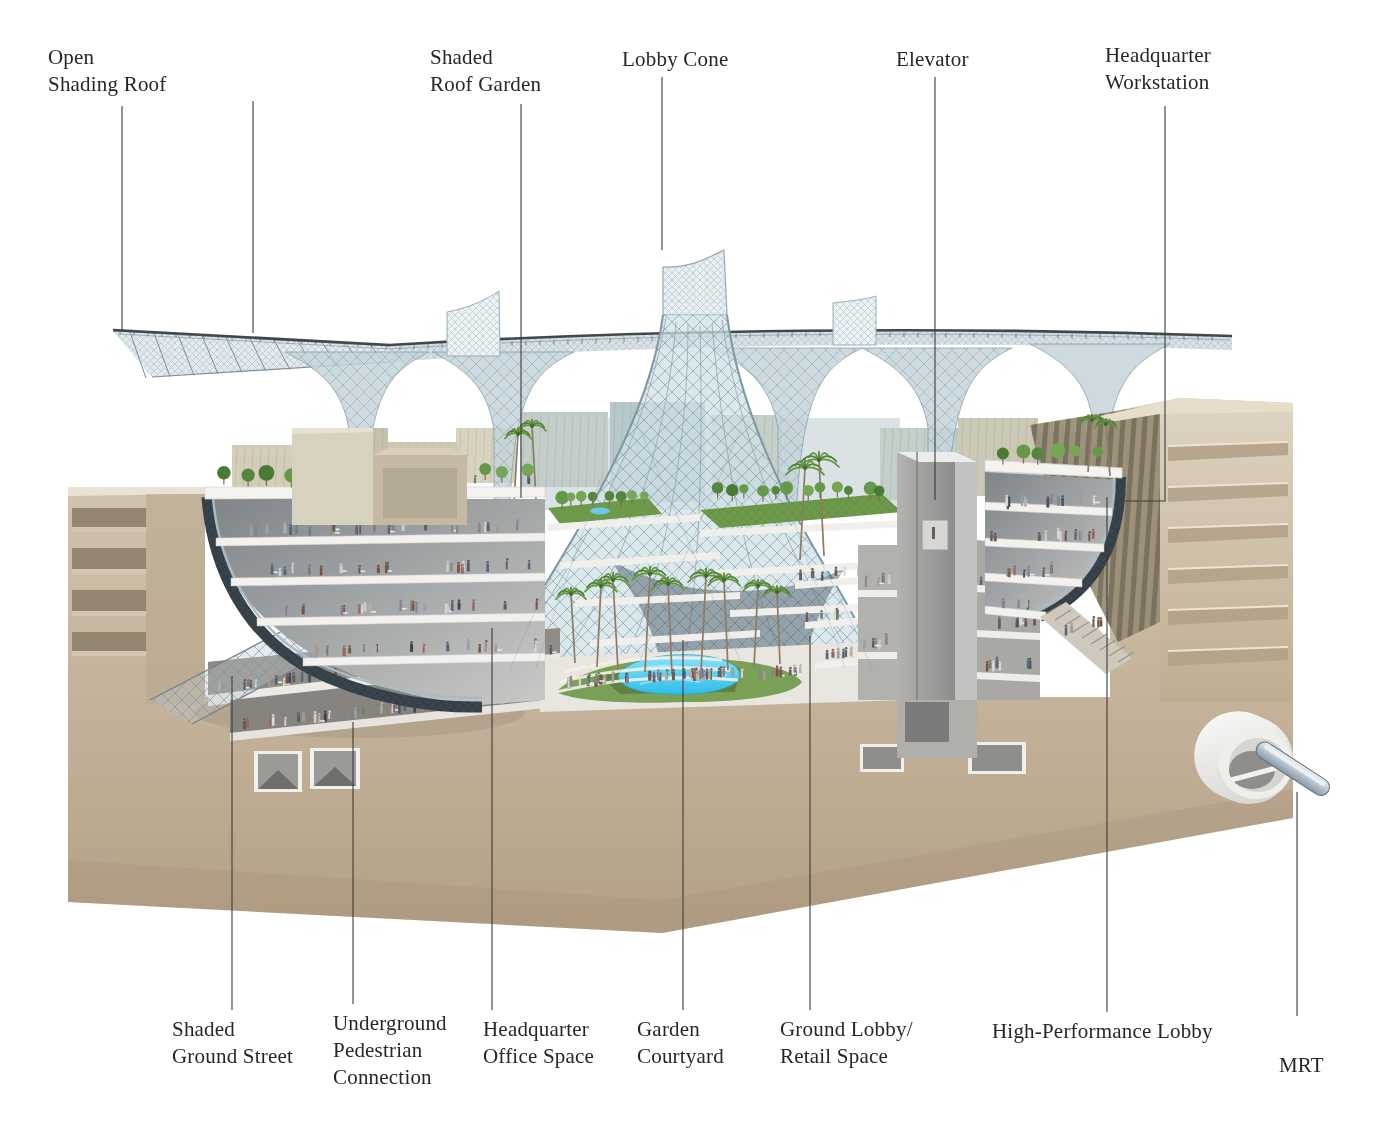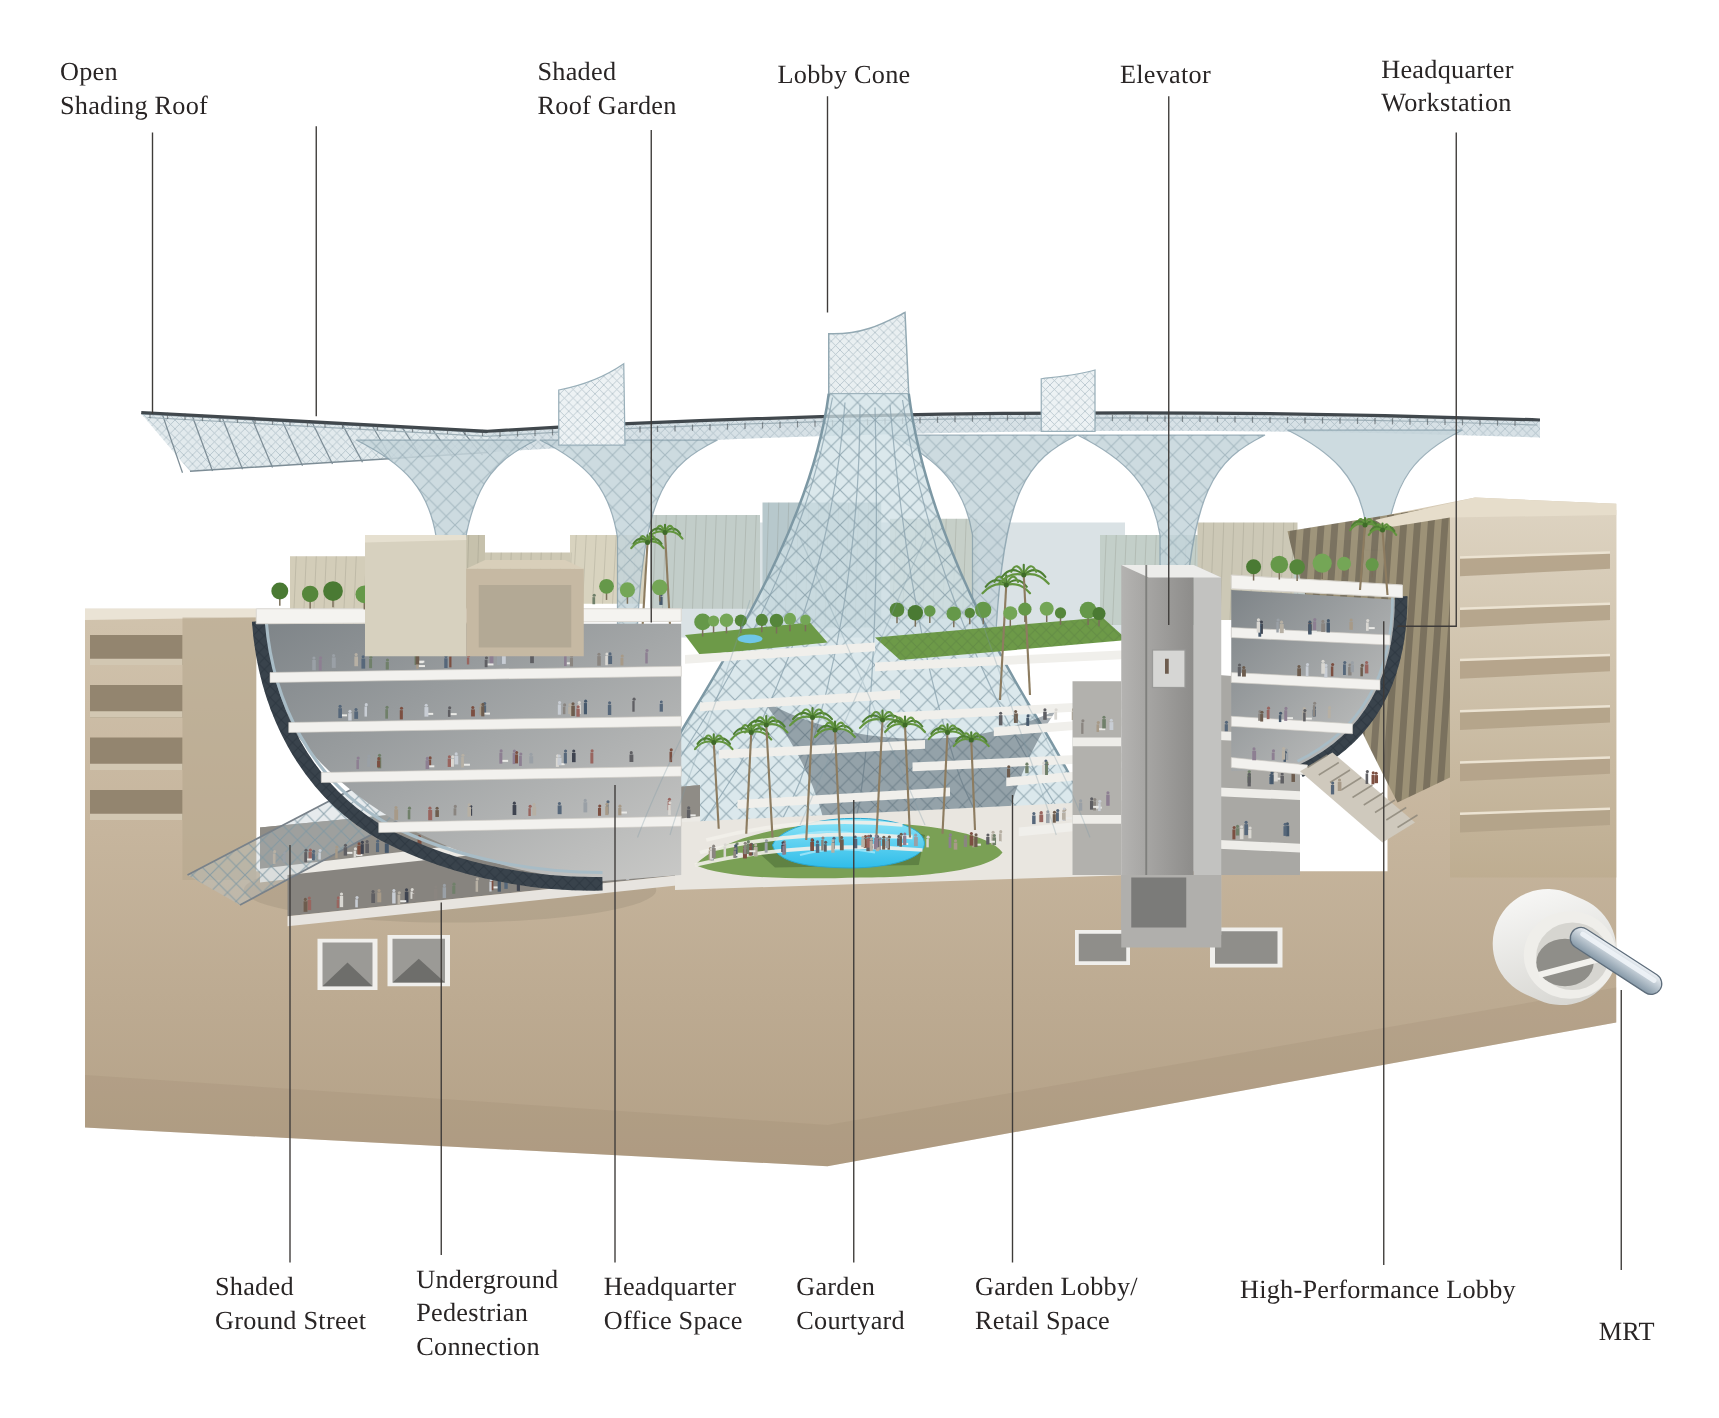--- a/index.html
+++ b/index.html
@@ -1551,18 +1551,18 @@
 
 <div class="label" style="left:172px;top:1016px">Shaded
 Ground Street</div>
 <div class="label" style="left:483px;top:1016px">Headquarter
 Office Space</div>
 <div class="label" style="left:333px;top:1010px">Underground
 Pedestrian
 Connection</div>
 <div class="label" style="left:637px;top:1016px">Garden
 Courtyard</div>
-<div class="label" style="left:780px;top:1016px">Garden Lobby/
+<div class="label" style="left:780px;top:1016px">Ground Lobby/
 Retail Space</div>
 <div class="label" style="left:992px;top:1018px">High-Performance Lobby</div>
 <div class="label" style="left:1279px;top:1052px">MRT</div>
 
 </div>
 
 </body></html>

